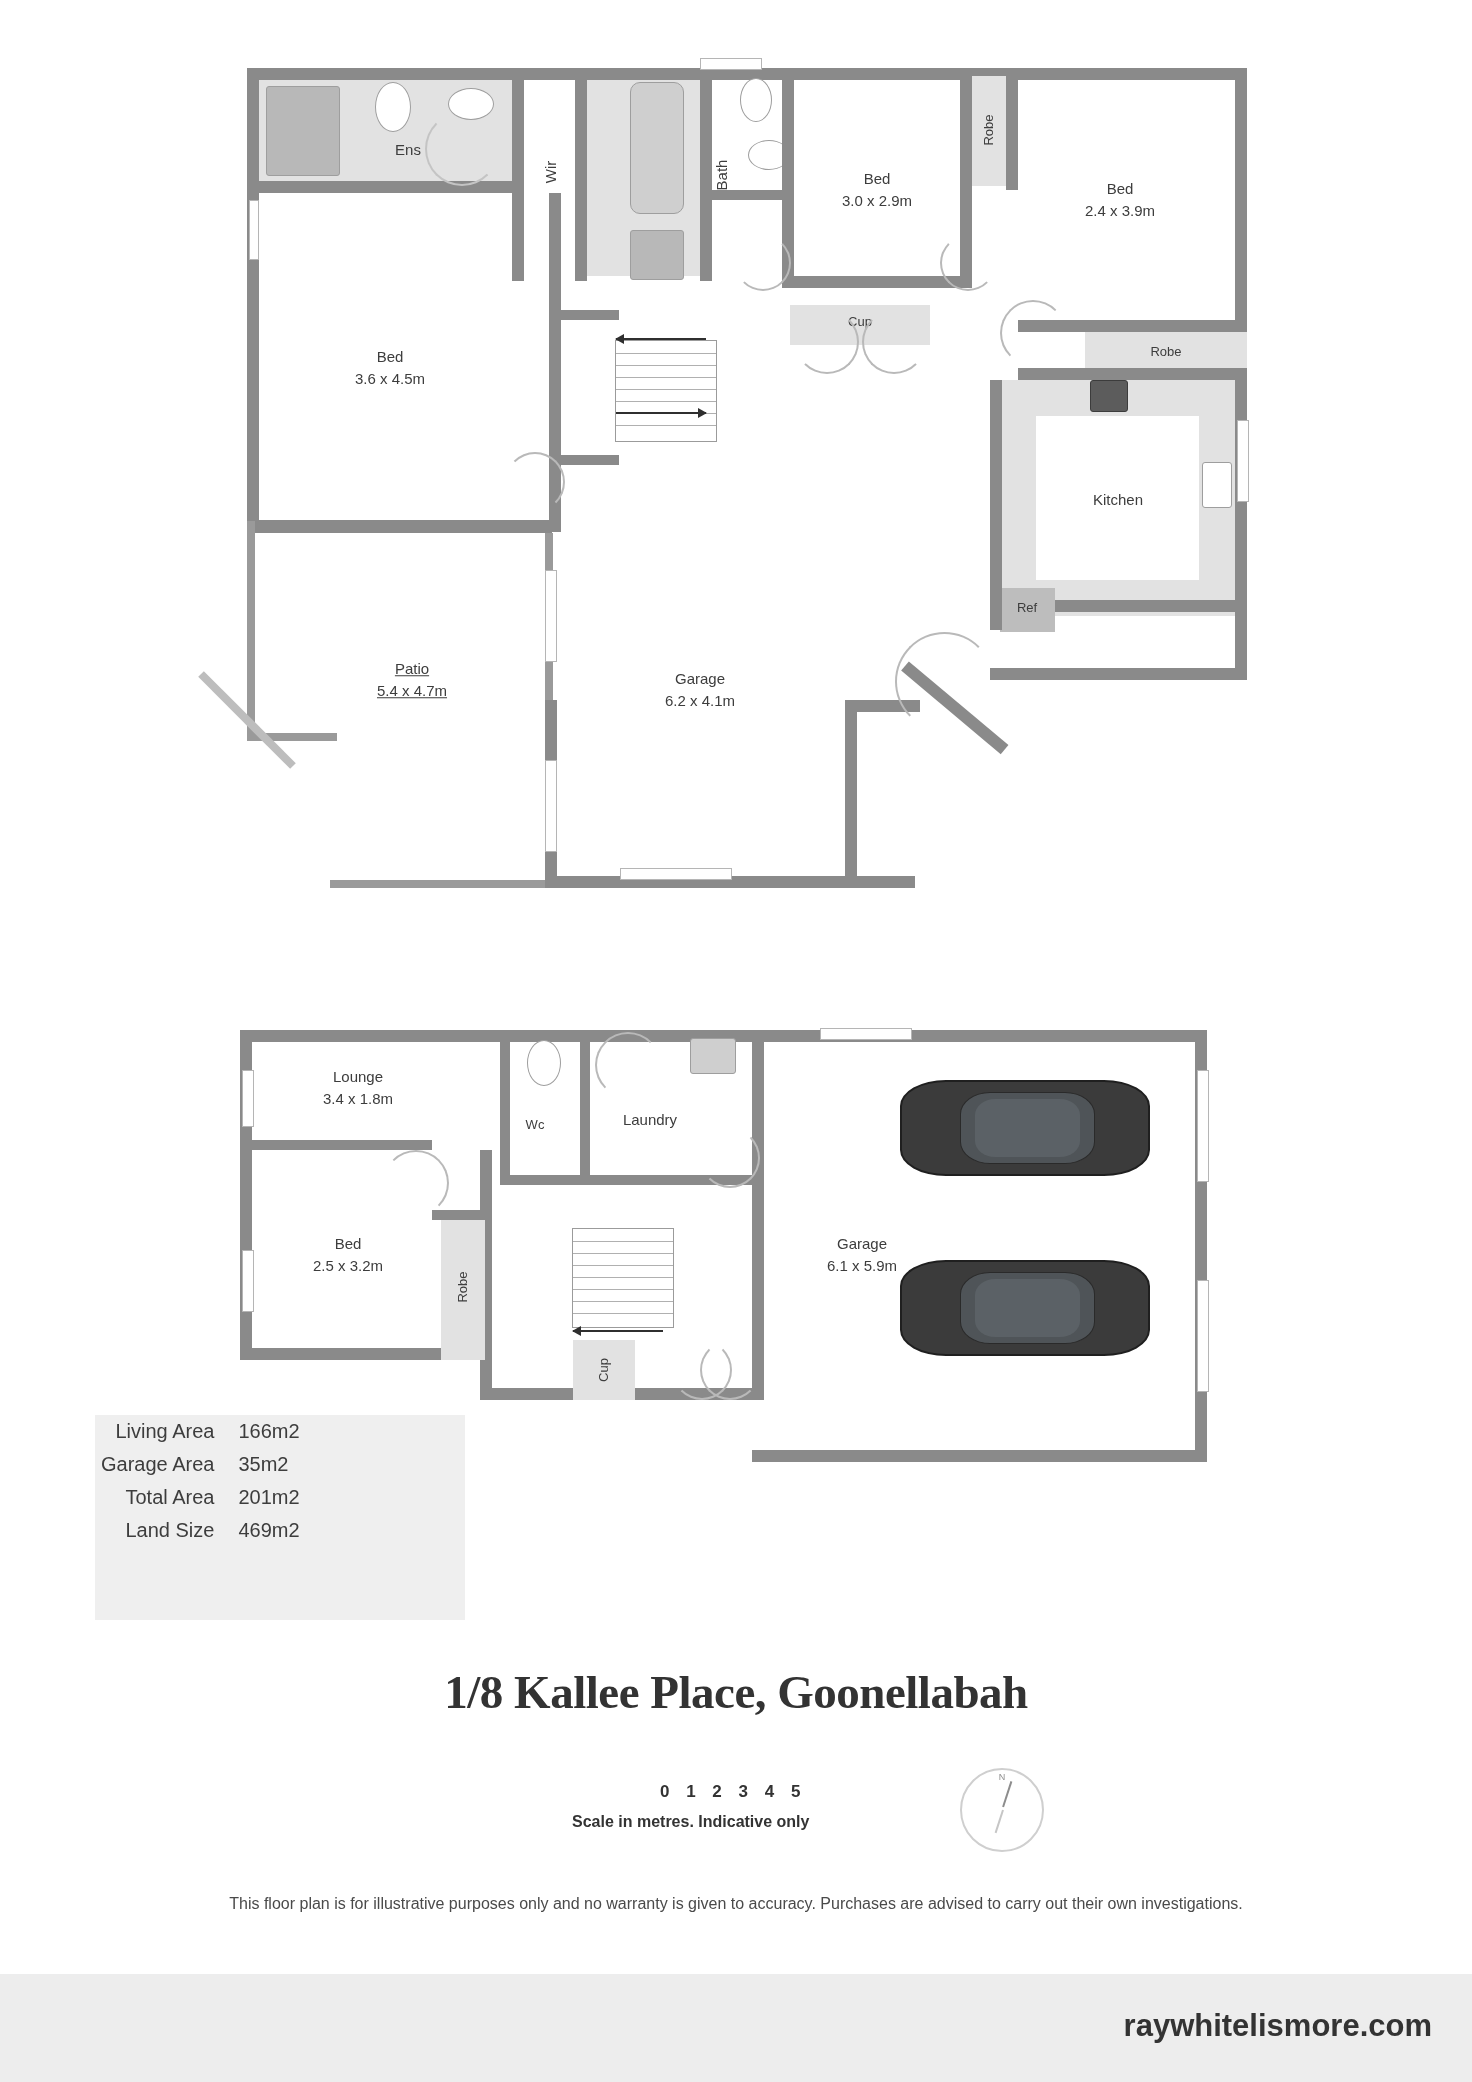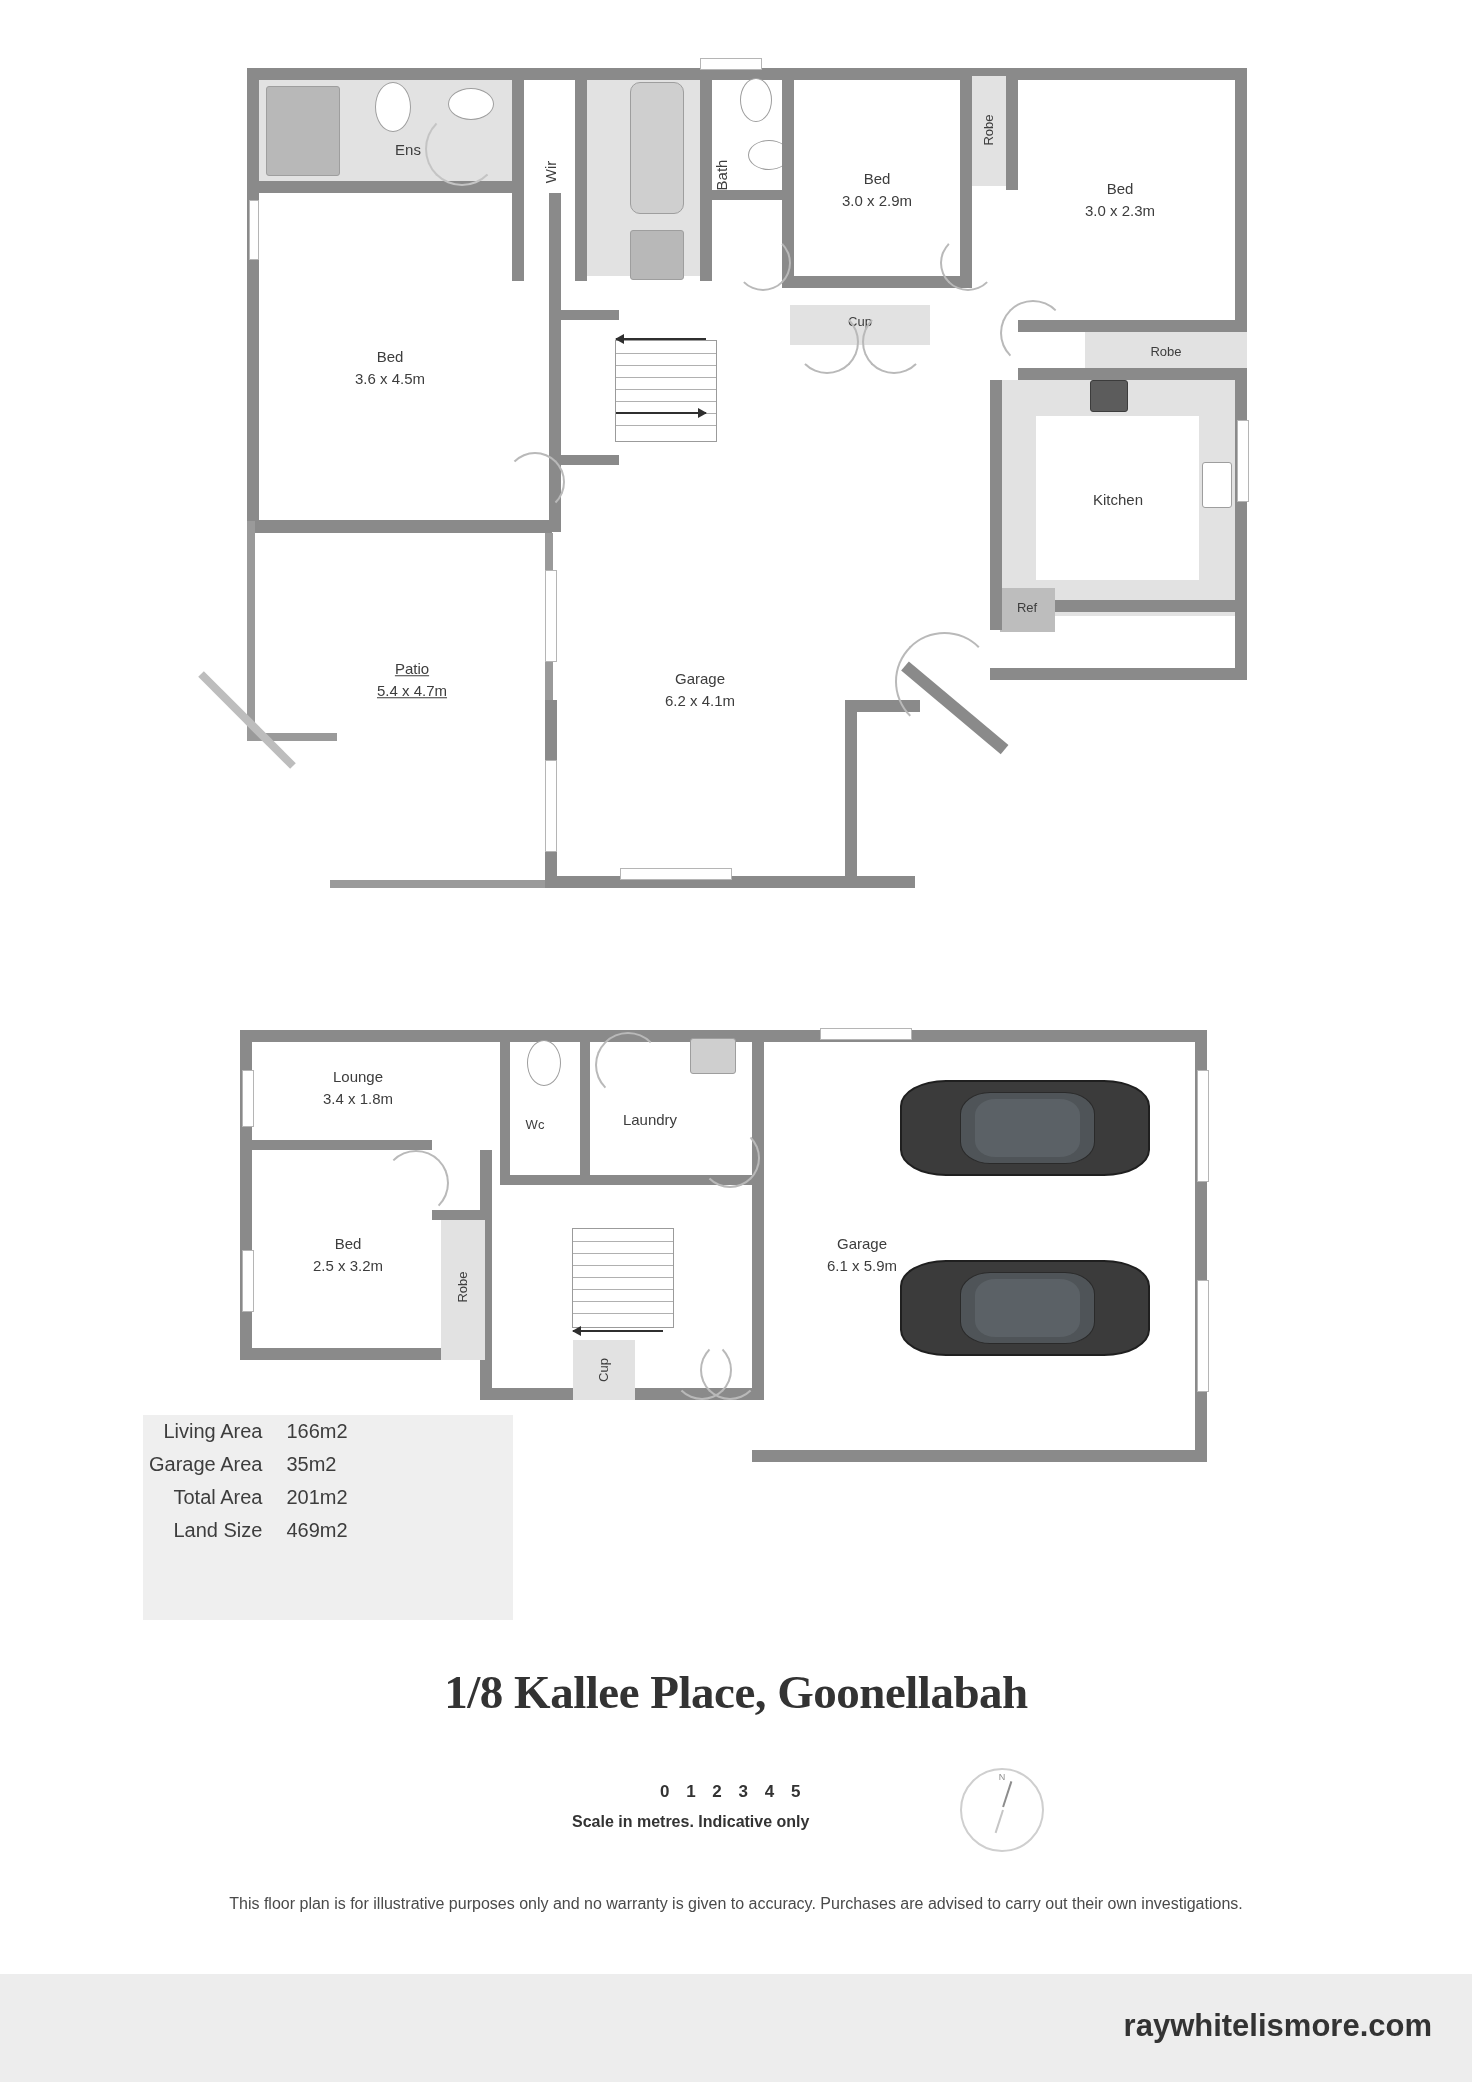--- a/index.html
+++ b/index.html
@@ -130,21 +130,21 @@
   <div class="door-arc" style="left:940px;top:235px;width:52px;height:52px;border-top-color:transparent;border-right-color:transparent;"></div>
 
   <div class="fill" style="left:972px;top:76px;width:34px;height:110px;"></div>
   <div class="label vert small" style="left:989px;top:130px;">
     <span class="nm">Robe</span>
   </div>
   <div class="wall" style="left:1006px;top:68px;width:12px;height:122px;"></div>
 
   <div class="label" style="left:1120px;top:200px;transform:translate(-50%,-50%);">
     <span class="nm">Bed</span>
-    <span class="dim">3.0 x 2.3m</span>
+    <span class="dim">2.4 x 3.9m</span>
   </div>
   <div class="wall" style="left:1018px;top:320px;width:229px;height:12px;"></div>
 
   <div class="fill" style="left:1085px;top:332px;width:162px;height:36px;"></div>
   <div class="label small" style="left:1166px;top:352px;transform:translate(-50%,-50%);">
     <span class="nm">Robe</span>
   </div>
   <div class="wall" style="left:1018px;top:368px;width:229px;height:12px;"></div>
 
   <div class="wall" style="left:259px;top:520px;width:290px;height:12px;"></div>
@@ -291,21 +291,21 @@
       <div class="wind"></div>
   </div>
 
   <div class="white" style="left:242px;top:60px;width:10px;height:55px;border:1px solid #b5b5b5;"></div>
   <div class="white" style="left:242px;top:240px;width:10px;height:60px;border:1px solid #b5b5b5;"></div>
   <div class="white" style="left:1197px;top:60px;width:10px;height:110px;border:1px solid #b5b5b5;"></div>
   <div class="white" style="left:1197px;top:270px;width:10px;height:110px;border:1px solid #b5b5b5;"></div>
   <div class="white" style="left:820px;top:18px;width:90px;height:10px;border:1px solid #b5b5b5;"></div>
 </div>
 
-<div class="area-box" style="left:95px;top:1415px;width:370px;height:205px;margin-left:48px;">
+<div class="area-box" style="left:95px;top:1415px;width:370px;height:205px;">
   <table>
     <tbody>
         <tr>
       <td class="k">Living Area</td>
       <td class="v">166m2</td>
     </tr>
     <tr>
       <td class="k">Garage Area</td>
       <td class="v">35m2</td>
     </tr>

